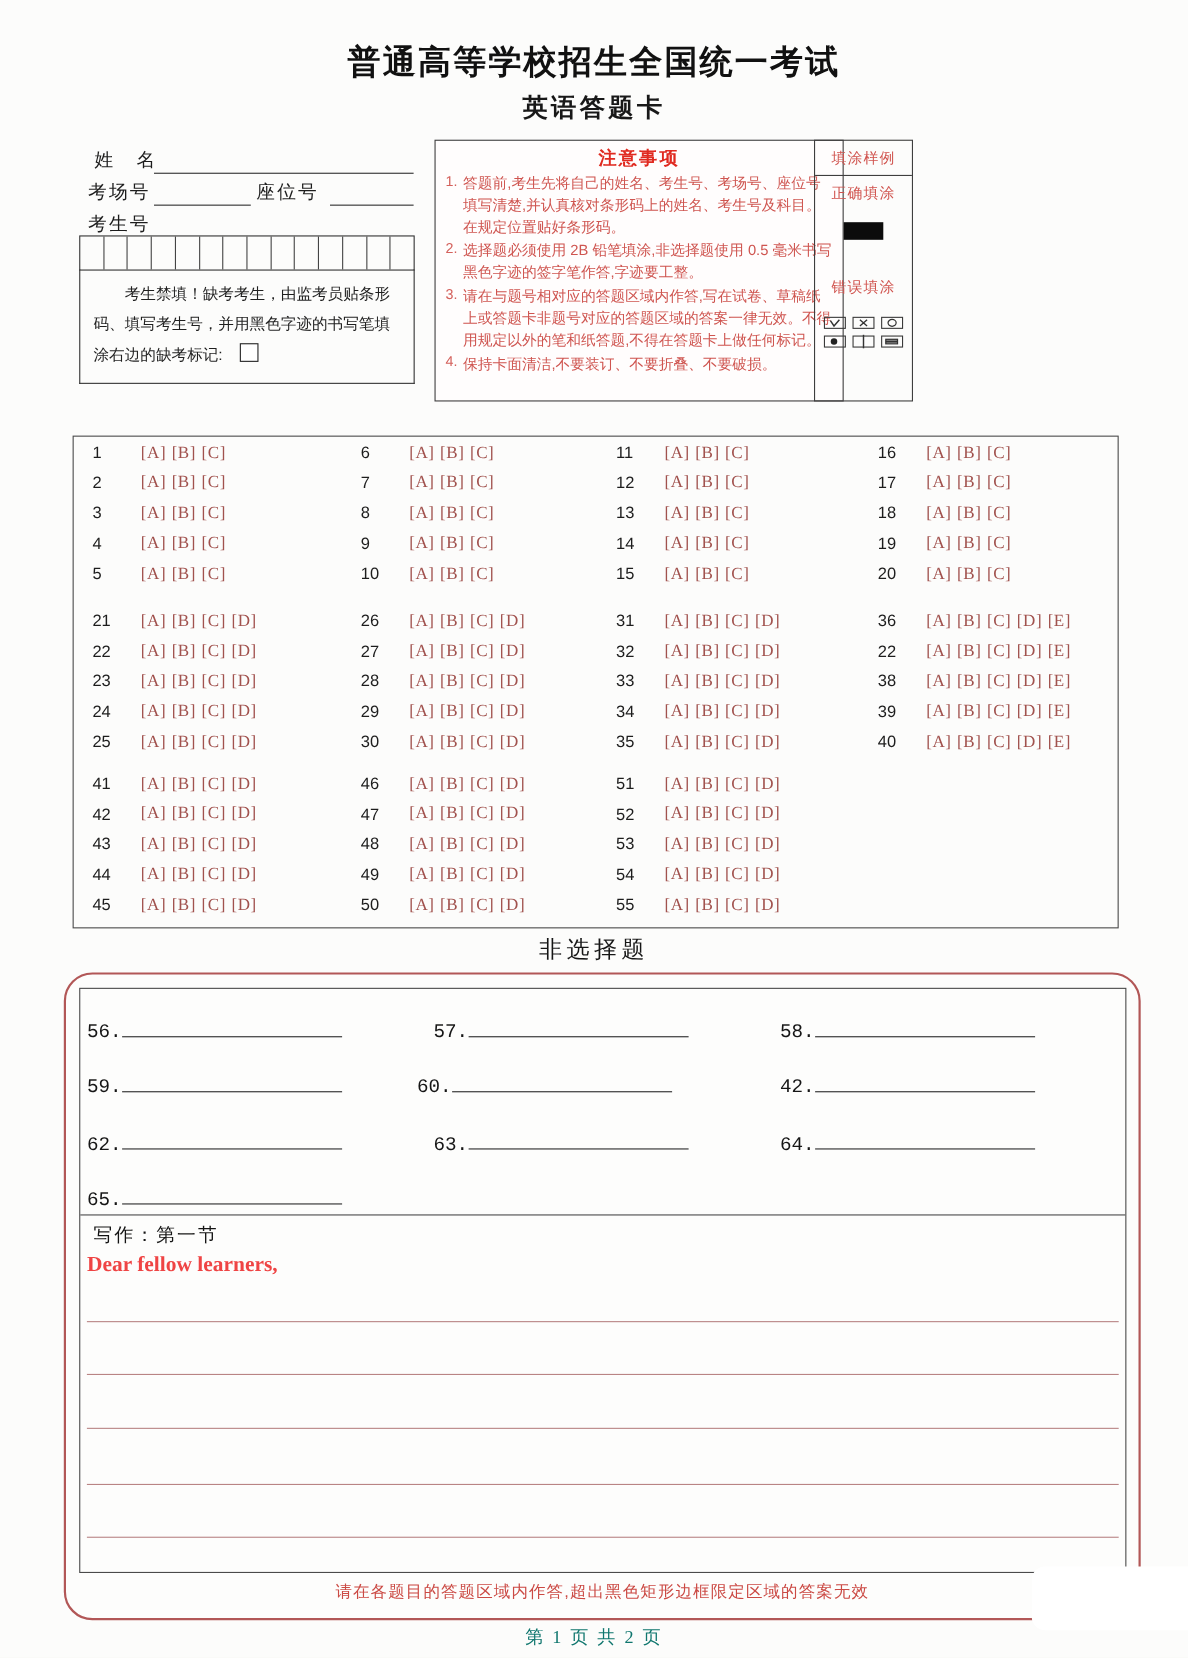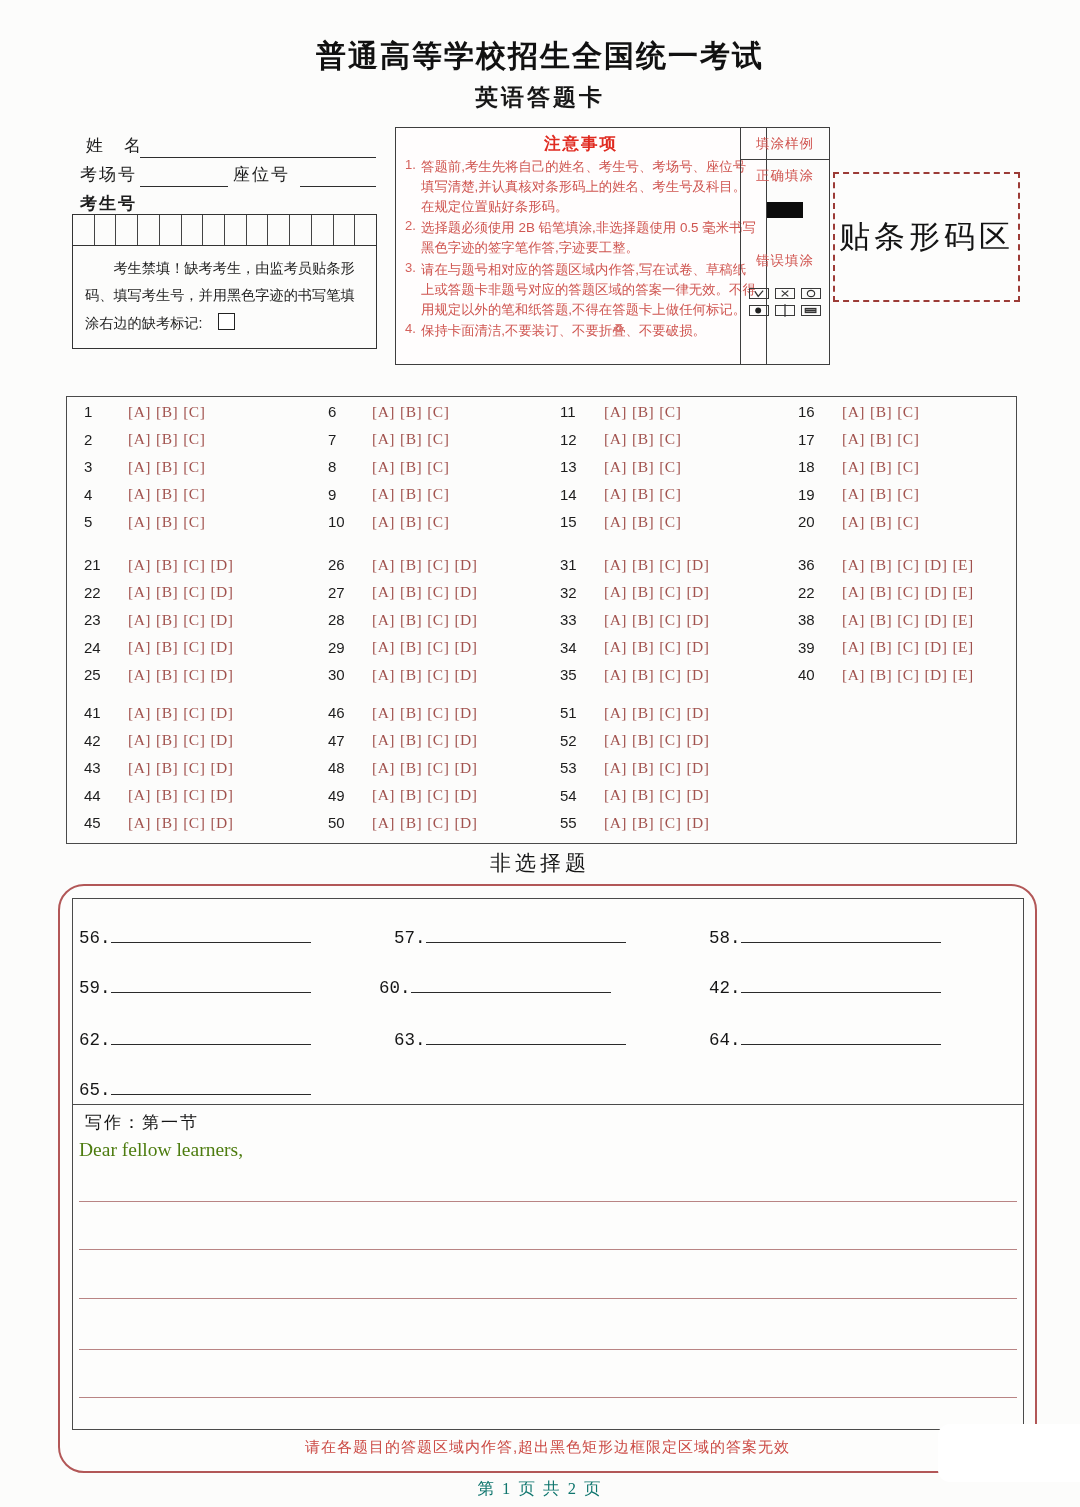--- a/index.html
+++ b/index.html
@@ -56,21 +56,21 @@
   .qopts .opt{font-family:"Liberation Serif",serif;font-size:15.5px;color:#a1524e;margin-right:5px;letter-spacing:.5px;}
 
   
   .nonchoice-outer{left:58px;top:884px;width:979px;height:589px;border:2px solid #b25757;border-radius:26px;box-sizing:border-box;background:#fdfdfc;}
   .nonchoice-inner{left:72px;top:898px;width:952px;height:532px;border:1.5px solid #4a4a4a;box-sizing:border-box;}
   .blank-q{position:absolute;white-space:nowrap;}
   .blank-num{font-family:Liberation Mono, monospace;font-size:17.5px;color:#161616;}
   .blank-line{display:inline-block;width:200px;height:15px;border-bottom:1.7px solid #2a2a2a;}
   .writing-divider{position:absolute;left:0;top:205px;width:100%;border-top:1.6px solid #4a4a4a;}
   .writing-label{position:absolute;left:12px;top:212px;font-size:17px;color:#141414;letter-spacing:2px;}
-  .salutation{position:absolute;left:6px;top:240px;font-family:"Liberation Serif",serif;font-size:19.5px;color:#4d7c0f;}
+  .salutation{position:absolute;left:6px;top:240px;font-family:"Liberation Serif",serif;font-size:19.5px;color:#ef4444;font-weight:bold;}
   .wline{position:absolute;left:6px;width:938px;border-top:1.6px solid #b98484;}
   .answer-note{position:absolute;left:0;top:552px;width:100%;text-align:center;font-size:15px;color:#cb4a44;letter-spacing:1px;}
   .scan-patch{left:938px;top:1424px;width:142px;height:58px;background:#fff;border-radius:12px 0 0 12px;}
   .page-indicator{left:0;top:1478px;width:100%;font-family:"Liberation Serif",serif;font-size:16.5px;color:#0f766e;letter-spacing:2px;}
 </style>
 </head>
 <body>
 
 <div id="sheet">
 
@@ -78,21 +78,21 @@
   <div class="abs ctr main-title">普通高等学校招生全国统一考试</div>
 
   <div class="abs fld-label" style="left:86px;top:134px;">姓　名</div>
   <div class="abs fld-line" style="left:140px;top:157px;width:236px;"></div>
 
   <div class="abs fld-label" style="left:80px;top:163px;">考场号</div>
   <div class="abs fld-line" style="left:140px;top:186px;width:88px;"></div>
   <div class="abs fld-label" style="left:233px;top:163px;">座位号</div>
   <div class="abs fld-line" style="left:300px;top:186px;width:76px;"></div>
 
-  <div class="abs fld-label" style="left:80px;top:192px;font-weight:bold;">考生号</div>
+  <div class="abs fld-label" style="left:80px;top:192px;">考生号</div>
   <div class="abs cand-grid">
       <div class="cell"></div>
       <div class="cell"></div>
       <div class="cell"></div>
       <div class="cell"></div>
       <div class="cell"></div>
       <div class="cell"></div>
       <div class="cell"></div>
       <div class="cell"></div>
       <div class="cell"></div>
@@ -162,23 +162,20 @@
         </span>
         <span class="mark-box">
           <svg viewBox="0 0 20 11">
             <rect x="3" y="3" width="13" height="5" fill="none" stroke="#333" stroke-width="1.4"></rect>
             <rect x="3" y="4.2" width="13" height="2.6" fill="#333"></rect>
           </svg>
         </span>
       </div>
   </div>
 
-  <div class="abs barcode-box">
-    <span class="barcode-label">贴条形码区</span>
-  </div>
 
   <div class="abs choice-box"></div>
   <div class="abs choice-grid">
       <div class="qcol" style="left: 18px; top: 2px;">
         <div class="qrow">
           <span class="qnum">1</span>
           <span class="qopts"><span class="opt">[A]</span><span class="opt">[B]</span><span class="opt">[C]</span></span>
         </div>
         <div class="qrow">
           <span class="qnum">2</span>

